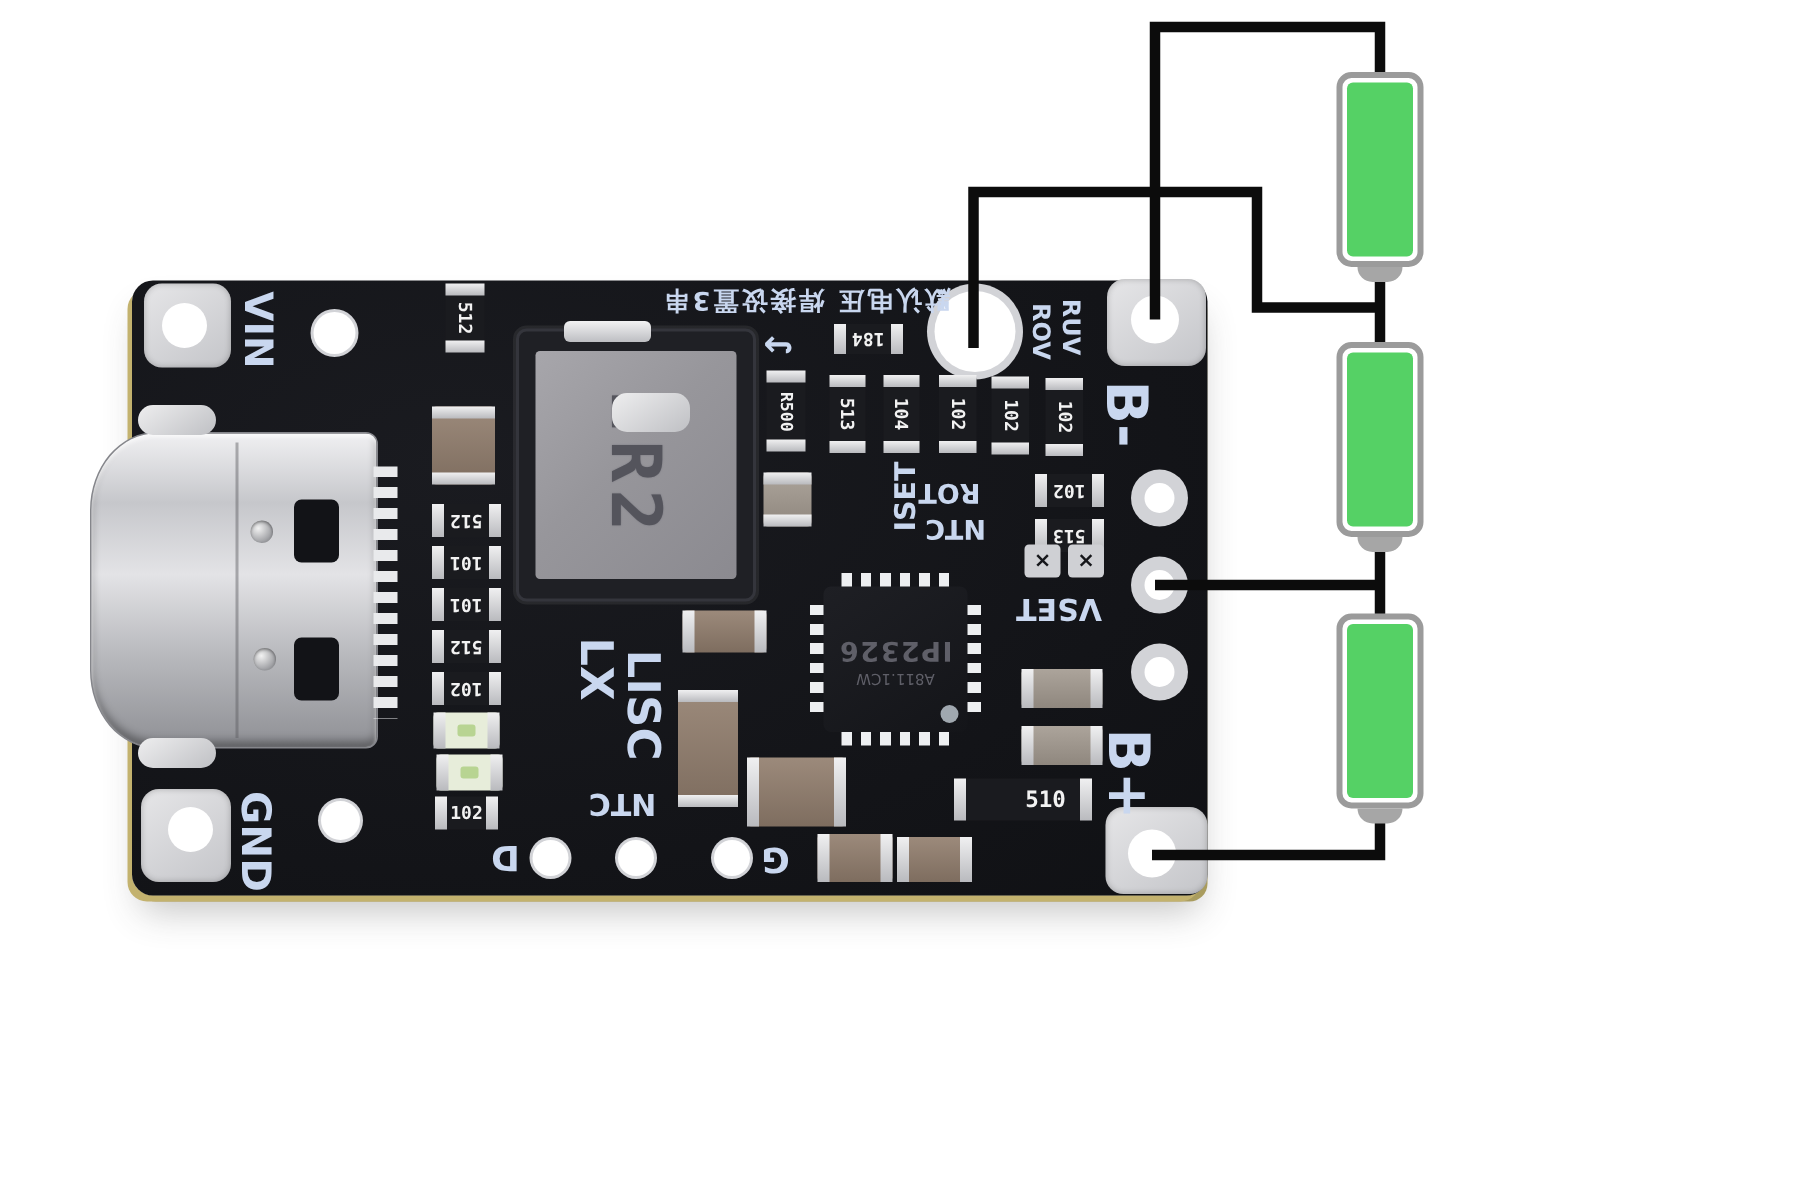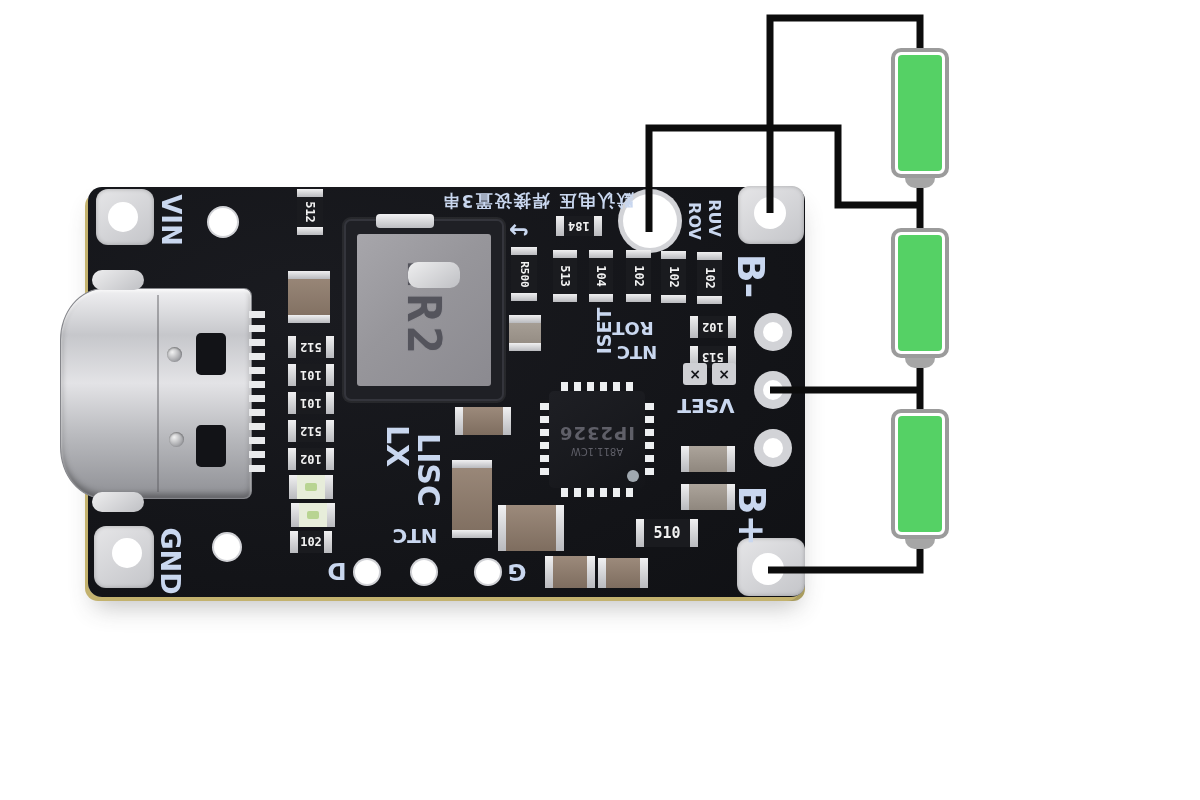--- a/index.html
+++ b/index.html
@@ -249,21 +249,21 @@
       <div class="end" style="top: 0px; bottom: 0px; width: 8px; right: 0px;"></div>
     </div>
     <div class="cmp" style="left: 681px; top: 446px; width: 54px; height: 26px; background: linear-gradient(rgb(172, 164, 155), rgb(143, 135, 126)); border-radius: 3px;">
       <div class="end" style="top: 0px; bottom: 0px; width: 8px; left: 0px;"></div>
       <div class="end" style="top: 0px; bottom: 0px; width: 8px; right: 0px;"></div>
     </div>
     <div class="cmp" style="left: 681px; top: 484px; width: 54px; height: 26px; background: linear-gradient(rgb(172, 164, 155), rgb(143, 135, 126)); border-radius: 3px;">
       <div class="end" style="top: 0px; bottom: 0px; width: 8px; left: 0px;"></div>
       <div class="end" style="top: 0px; bottom: 0px; width: 8px; right: 0px;"></div>
     </div>
-    <div class="cmp" style="left: 636px; top: 519px; width: 62px; height: 28px; background: rgb(26, 27, 31); border-radius: 3px;">
+    <div class="cmp" style="left: 636px; top: 519px; width: 62px; height: 28px; background: rgb(26, 27, 31); border-radius: 3px; padding-left: 30px;">
       <div class="end" style="top: 0px; bottom: 0px; width: 8px; left: 0px;"></div>
       <div class="end" style="top: 0px; bottom: 0px; width: 8px; right: 0px;"></div>
       <span class="lbl" style="font-size: 15px;">510</span>
     </div>
     <div class="cmp" style="left: 408px; top: 262px; width: 52px; height: 26px; background: linear-gradient(145deg, rgb(238, 238, 239), rgb(191, 192, 196)); border-radius: 10px;"></div>
     <div class="cmp" style="left: 92px; top: 270px; width: 52px; height: 20px; background: linear-gradient(145deg, rgb(238, 238, 239), rgb(191, 192, 196)); border-radius: 10px;"></div>
     <div class="cmp" style="left: 92px; top: 492px; width: 52px; height: 20px; background: linear-gradient(145deg, rgb(238, 238, 239), rgb(191, 192, 196)); border-radius: 10px;"></div>
     <div class="silk" style="left: 171px; top: 220px; font-size: 26px; letter-spacing: 0px; transform: translate(-50%, -50%) rotate(90deg);">VIN</div>
     <div class="silk" style="left: 170px; top: 561px; font-size: 27px; letter-spacing: 0px; transform: translate(-50%, -50%) rotate(90deg);">GND</div>
     <div class="silk" style="left: 751px; top: 276px; font-size: 38px; letter-spacing: 0px; transform: translate(-50%, -50%) rotate(90deg);">B-</div>

